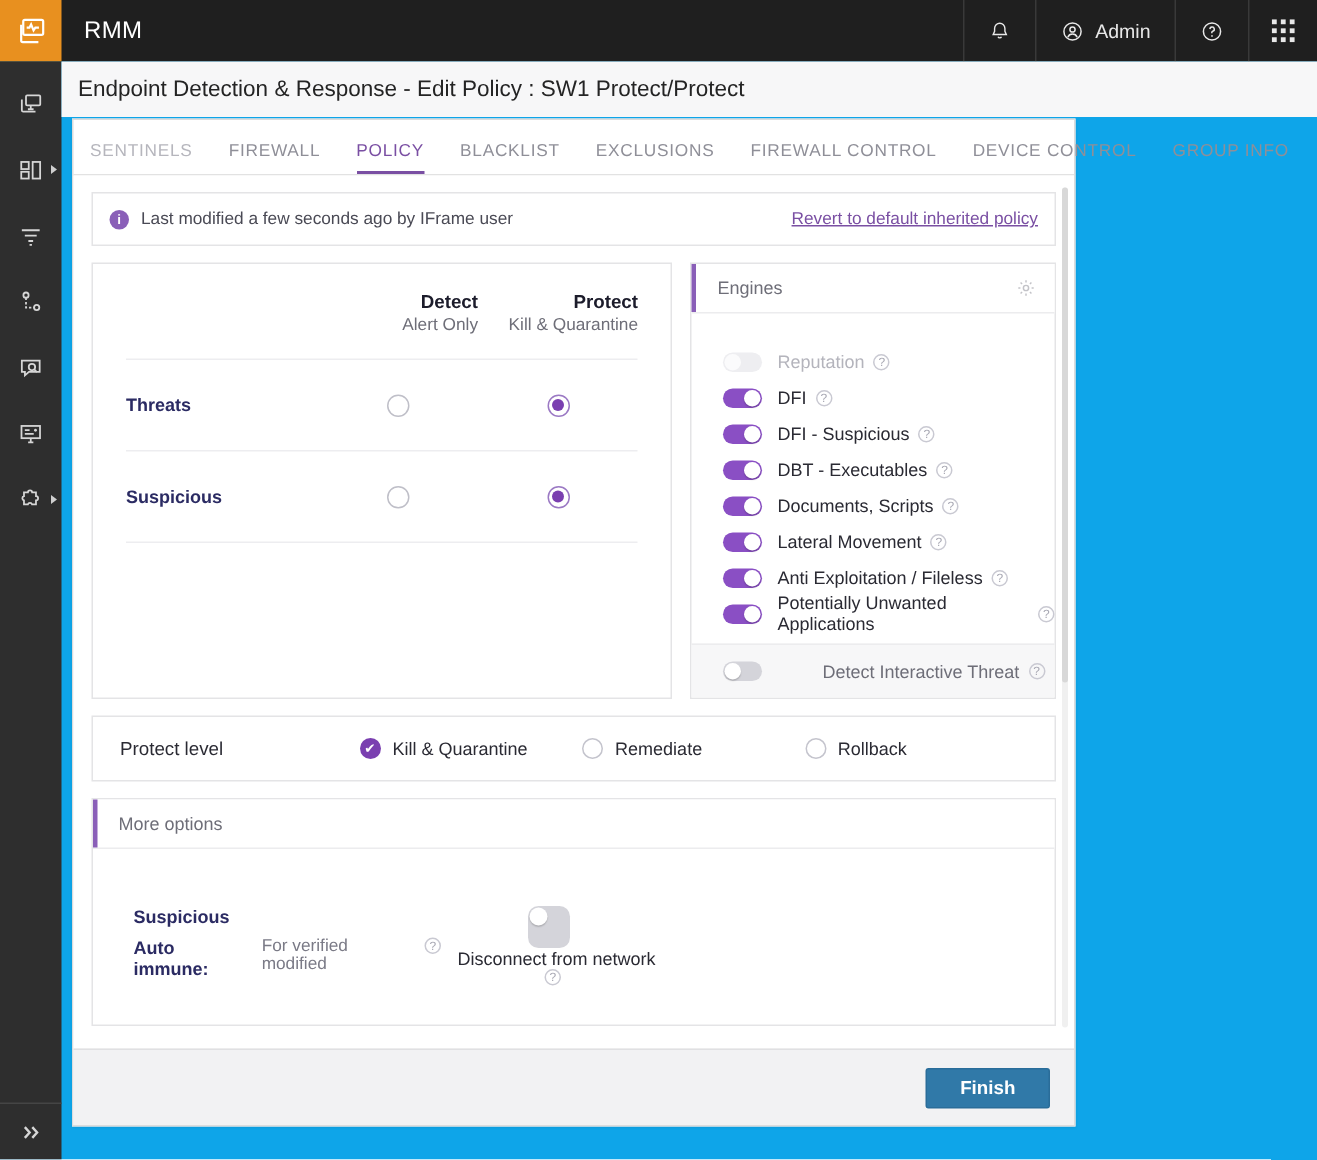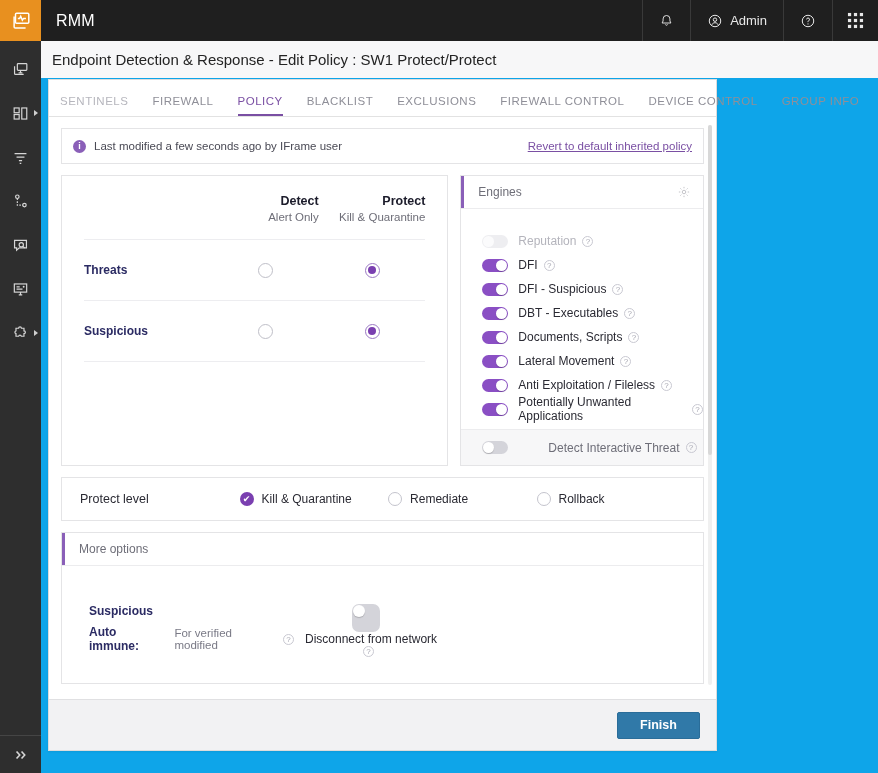--- a/index.html
+++ b/index.html
@@ -208,21 +208,21 @@
   .ring {
     width:14px;height:14px;border-radius:50%;
     border:1.5px solid #c4c4cd; background:#fff; flex:0 0 14px;
   }
 
   
   .more { margin-top:11px; border:1px solid #e4e4e6; background:#fff; height:152px; }
   .more-body { padding:38px 0 0 27px; display:flex; }
   .mo-left { width:205px; }
   .mo-ttl { font-size:12px; font-weight:bold; color:#2b2b63; }
-  .mo-sub { margin-top:7px; display:flex; align-items:center; }
+  .mo-sub { margin-top:7px; display:flex; }
   .mo-sub .k { font-size:12px; color:#2b2b63; font-weight:bold; }
   .mo-sub .v { font-size:11.5px; color:#7a7a86; margin-left:6px; }
   .mo-right { display:flex; align-items:center;flex-direction:column; }
   .mo-right .tx { font-size:12px; color:#2a2a33; margin-left:11px; }
   .sw.lg { width:28px;height:14px;border-radius:7px; flex:0 0 28px; }
   .sw.lg i { width:12px;height:12px; }
 
   
   .card-foot {
     position:absolute; left:0; right:0; bottom:0; height:51px;

